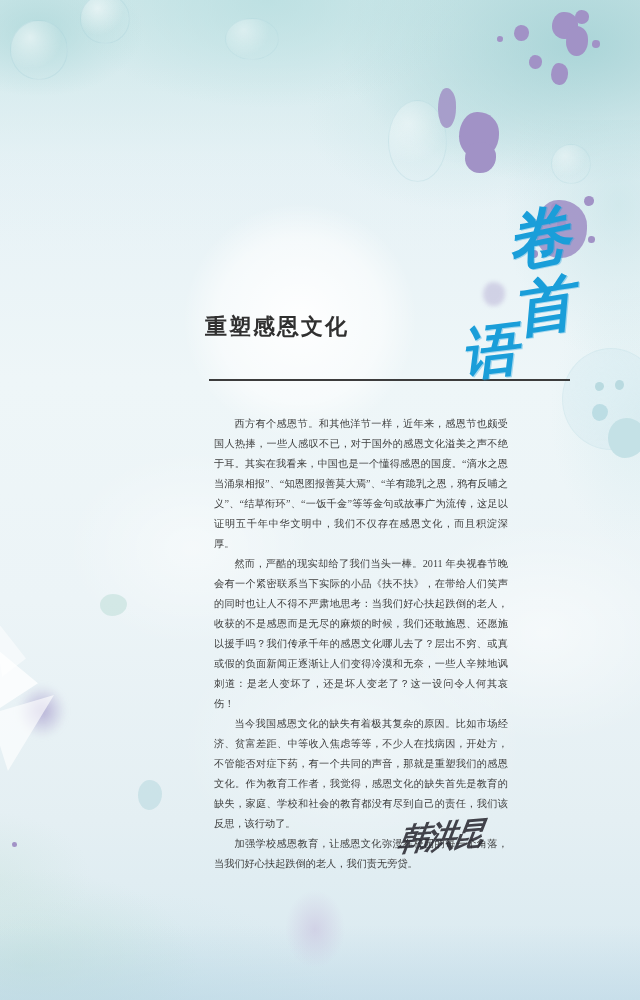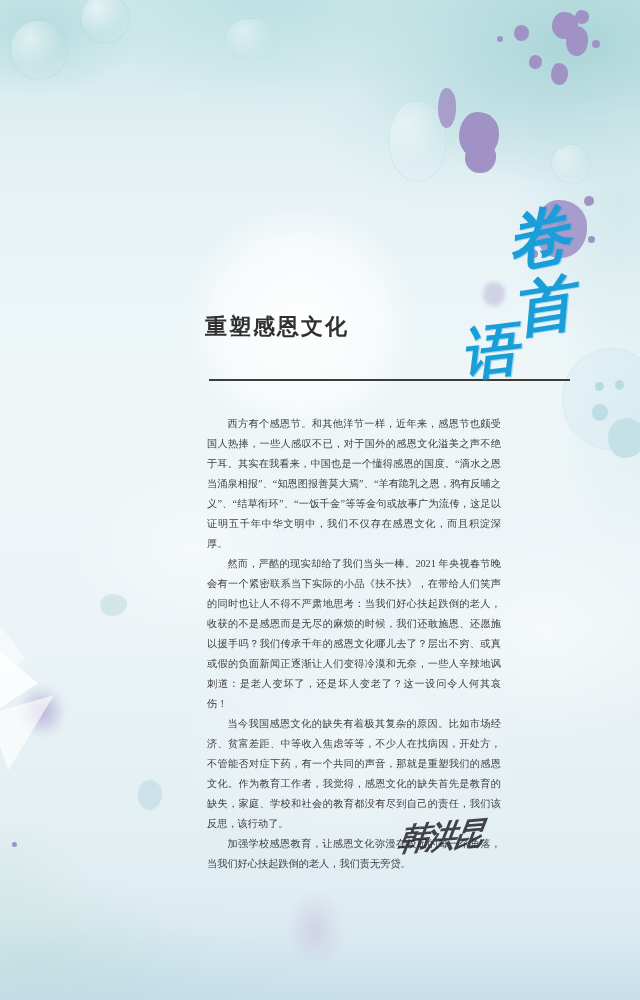--- a/index.html
+++ b/index.html
@@ -80,21 +80,21 @@
     position:absolute;left:205px;top:312px;
     font-family:"Liberation Sans","DejaVu Sans",sans-serif;
     font-size:22px;font-weight:800;color:#303030;
     letter-spacing:2px;margin:0;z-index:5;
   }
   .rule{
     position:absolute;left:209px;top:379px;width:361px;height:1.6px;
     background:#3c3c3c;z-index:4;
   }
   .bodytext{
-    position:absolute;left:207px;top:414px;width:294px;
+    position:absolute;left:214px;top:414px;width:294px;
     font-size:10.2px;line-height:20px;color:#3d3d3d;
     text-align:justify;z-index:5;
   }
   .bodytext p{margin:0;text-indent:2em;}
   .signature{
     position:absolute;left:398px;top:816px;
     font-size:31px;color:#2b2b33;
     font-style:italic;font-weight:bold;
     transform:rotate(-5deg) skewX(-14deg);
     letter-spacing:-3px;opacity:.88;z-index:5;
@@ -157,20 +157,20 @@
   <div class="calli" style="left:506px;top:207px;font-size:64px;transform:rotate(-12deg);">卷</div>
   <div class="calli" style="left:513px;top:276px;font-size:61px;transform:rotate(-9deg);">首</div>
   <div class="calli" style="left:461px;top:323px;font-size:57px;transform:rotate(-7deg);">语</div>
 
   <h1 class="title">重塑感恩文化</h1>
 
   <div class="rule"></div>
 
   <div class="bodytext">
     <p>西方有个感恩节。和其他洋节一样，近年来，感恩节也颇受国人热捧，一些人感叹不已，对于国外的感恩文化溢美之声不绝于耳。其实在我看来，中国也是一个懂得感恩的国度。“滴水之恩当涌泉相报”、“知恩图报善莫大焉”、“羊有跪乳之恩，鸦有反哺之义”、“结草衔环”、“一饭千金”等等金句或故事广为流传，这足以证明五千年中华文明中，我们不仅存在感恩文化，而且积淀深厚。</p>
-    <p>然而，严酷的现实却给了我们当头一棒。2021 年央视春节晚会有一个紧密联系当下实际的小品《扶不扶》，在带给人们笑声的同时也让人不得不严肃地思考：当我们好心扶起跌倒的老人，收获的不是感恩而是无尽的麻烦的时候，我们还敢施恩、还愿施以援手吗？我们传承千年的感恩文化哪儿去了？层出不穷、或真或假的负面新闻正逐渐让人们变得冷漠和无奈，一些人辛辣地讽刺道：是老人变坏了，还是坏人变老了？这一设问令人何其哀伤！</p>
+    <p>然而，严酷的现实却给了我们当头一棒。2011 年央视春节晚会有一个紧密联系当下实际的小品《扶不扶》，在带给人们笑声的同时也让人不得不严肃地思考：当我们好心扶起跌倒的老人，收获的不是感恩而是无尽的麻烦的时候，我们还敢施恩、还愿施以援手吗？我们传承千年的感恩文化哪儿去了？层出不穷、或真或假的负面新闻正逐渐让人们变得冷漠和无奈，一些人辛辣地讽刺道：是老人变坏了，还是坏人变老了？这一设问令人何其哀伤！</p>
     <p>当今我国感恩文化的缺失有着极其复杂的原因。比如市场经济、贫富差距、中等收入焦虑等等，不少人在找病因，开处方，不管能否对症下药，有一个共同的声音，那就是重塑我们的感恩文化。作为教育工作者，我觉得，感恩文化的缺失首先是教育的缺失，家庭、学校和社会的教育都没有尽到自己的责任，我们该反思，该行动了。</p>
     <p>加强学校感恩教育，让感恩文化弥漫在校园的每一个角落，当我们好心扶起跌倒的老人，我们责无旁贷。</p>
   </div>
 
   <div class="signature">韩洪昆</div>
 
 </div>
 
 </body></html>

